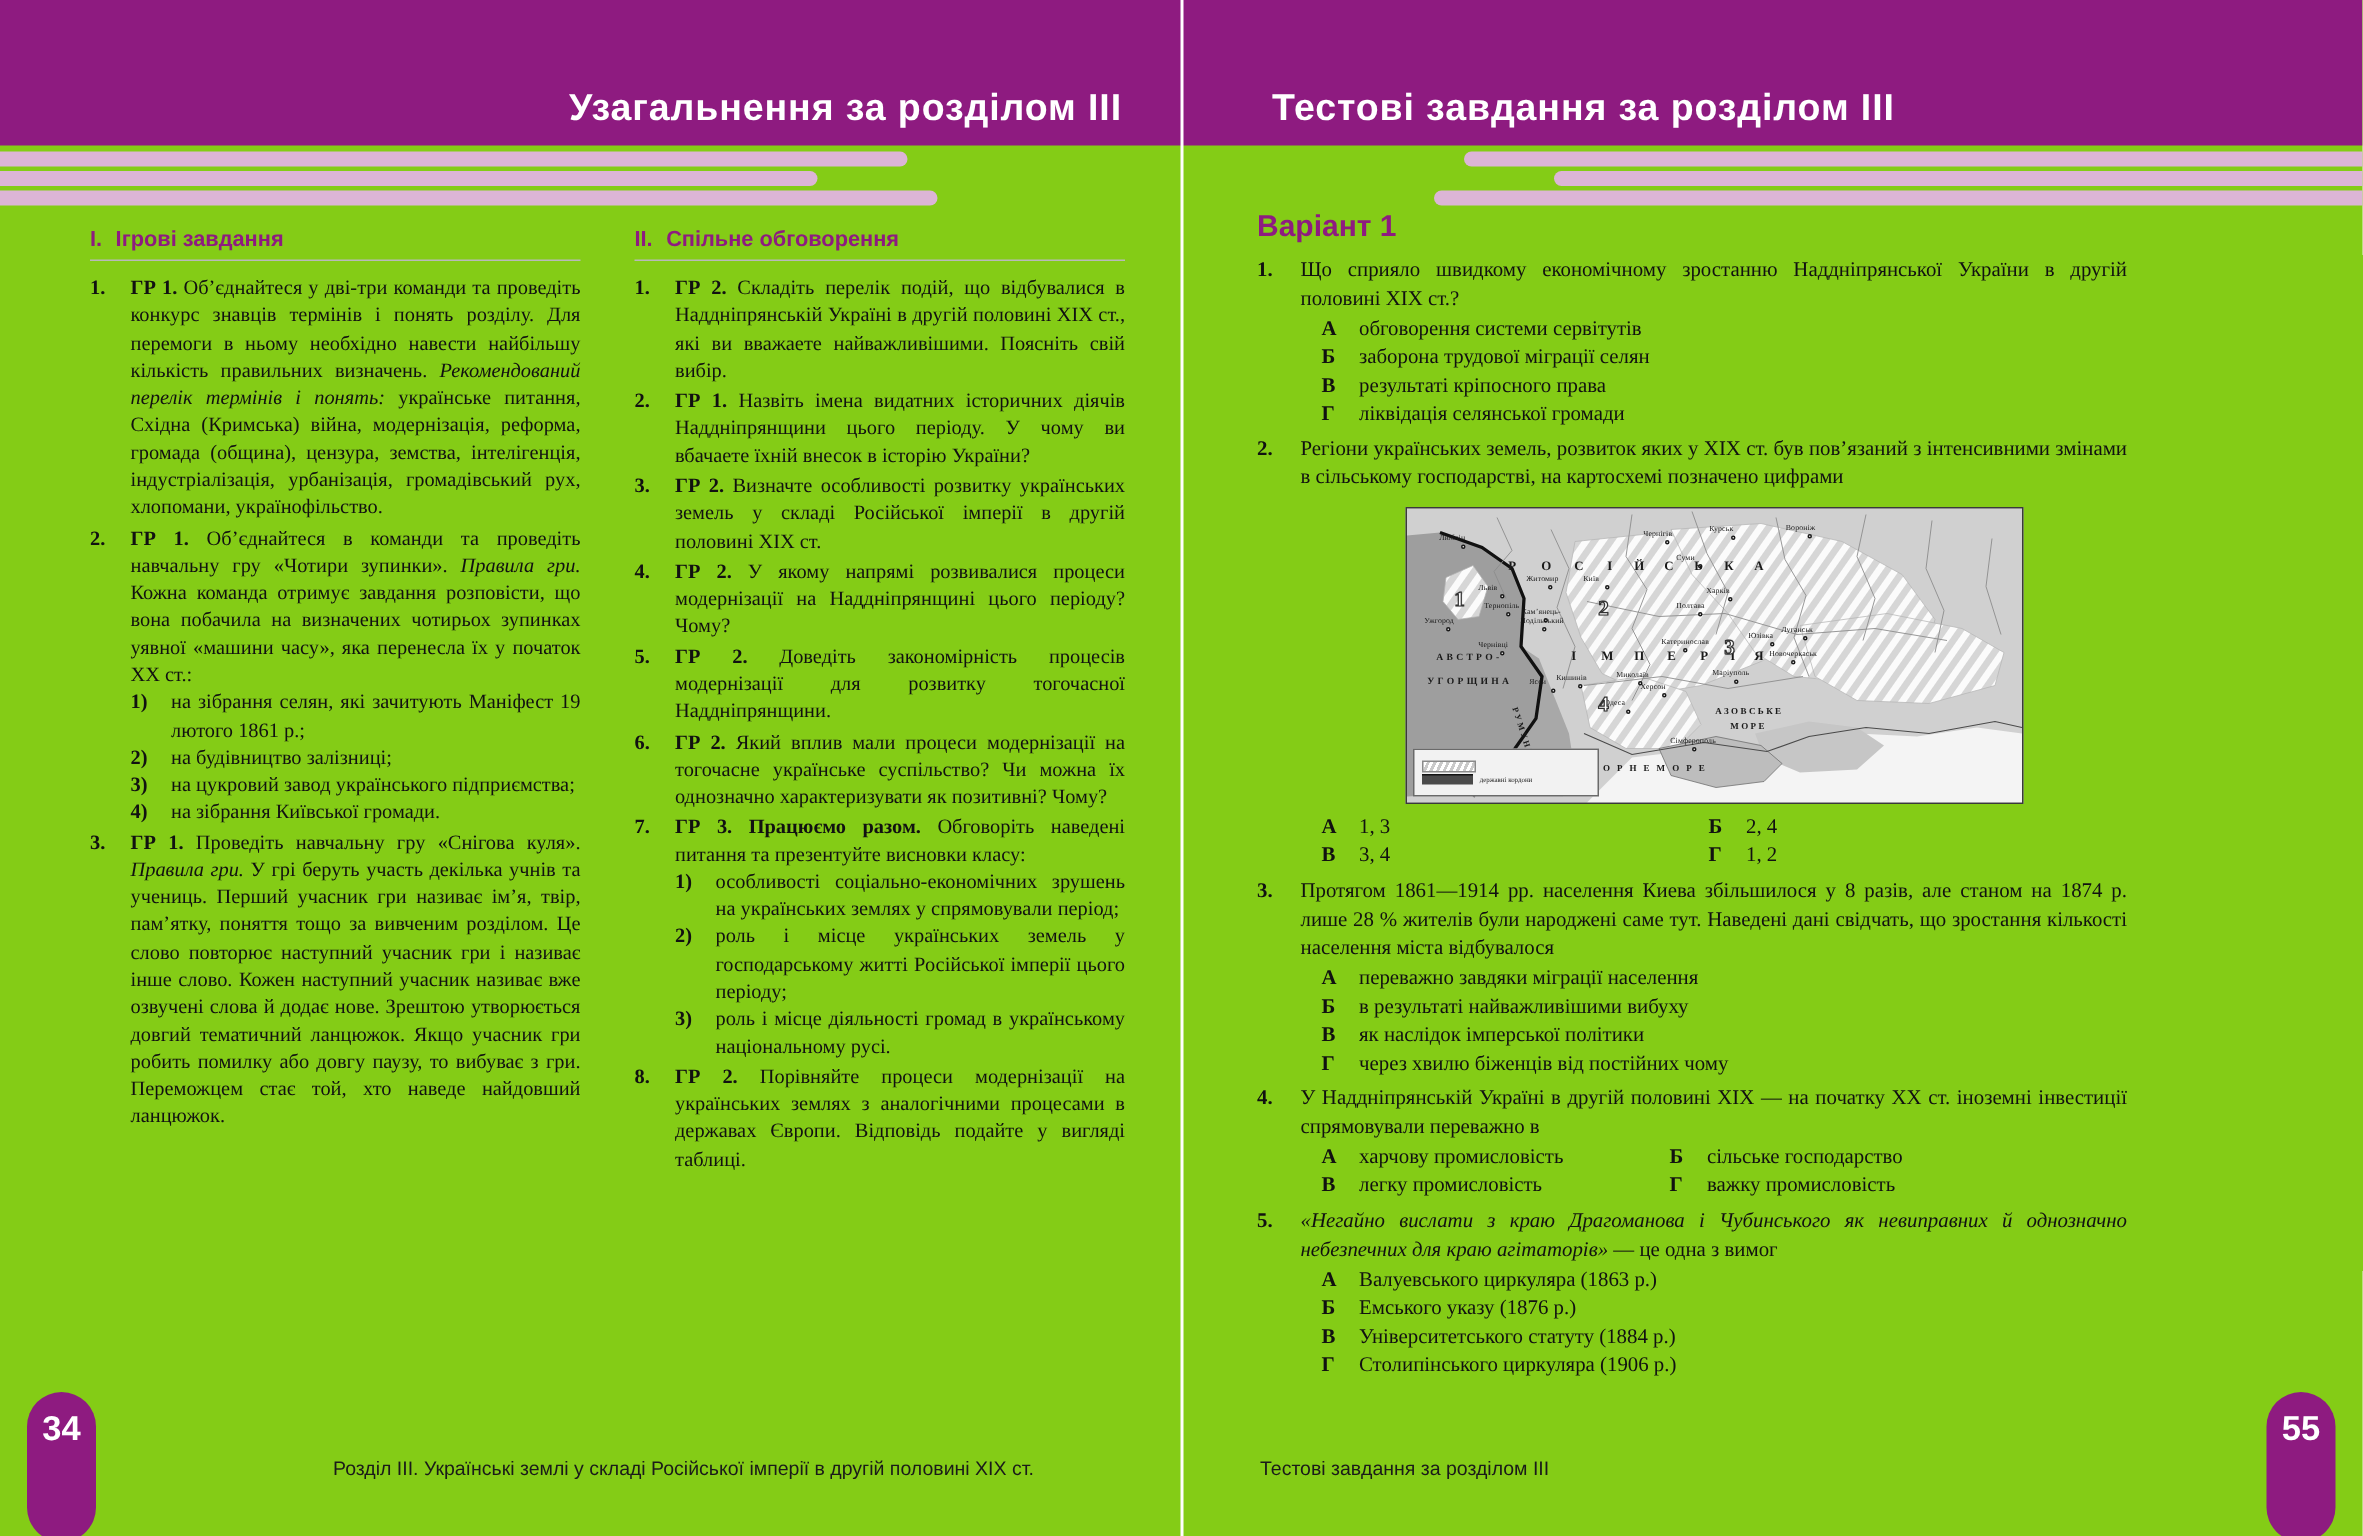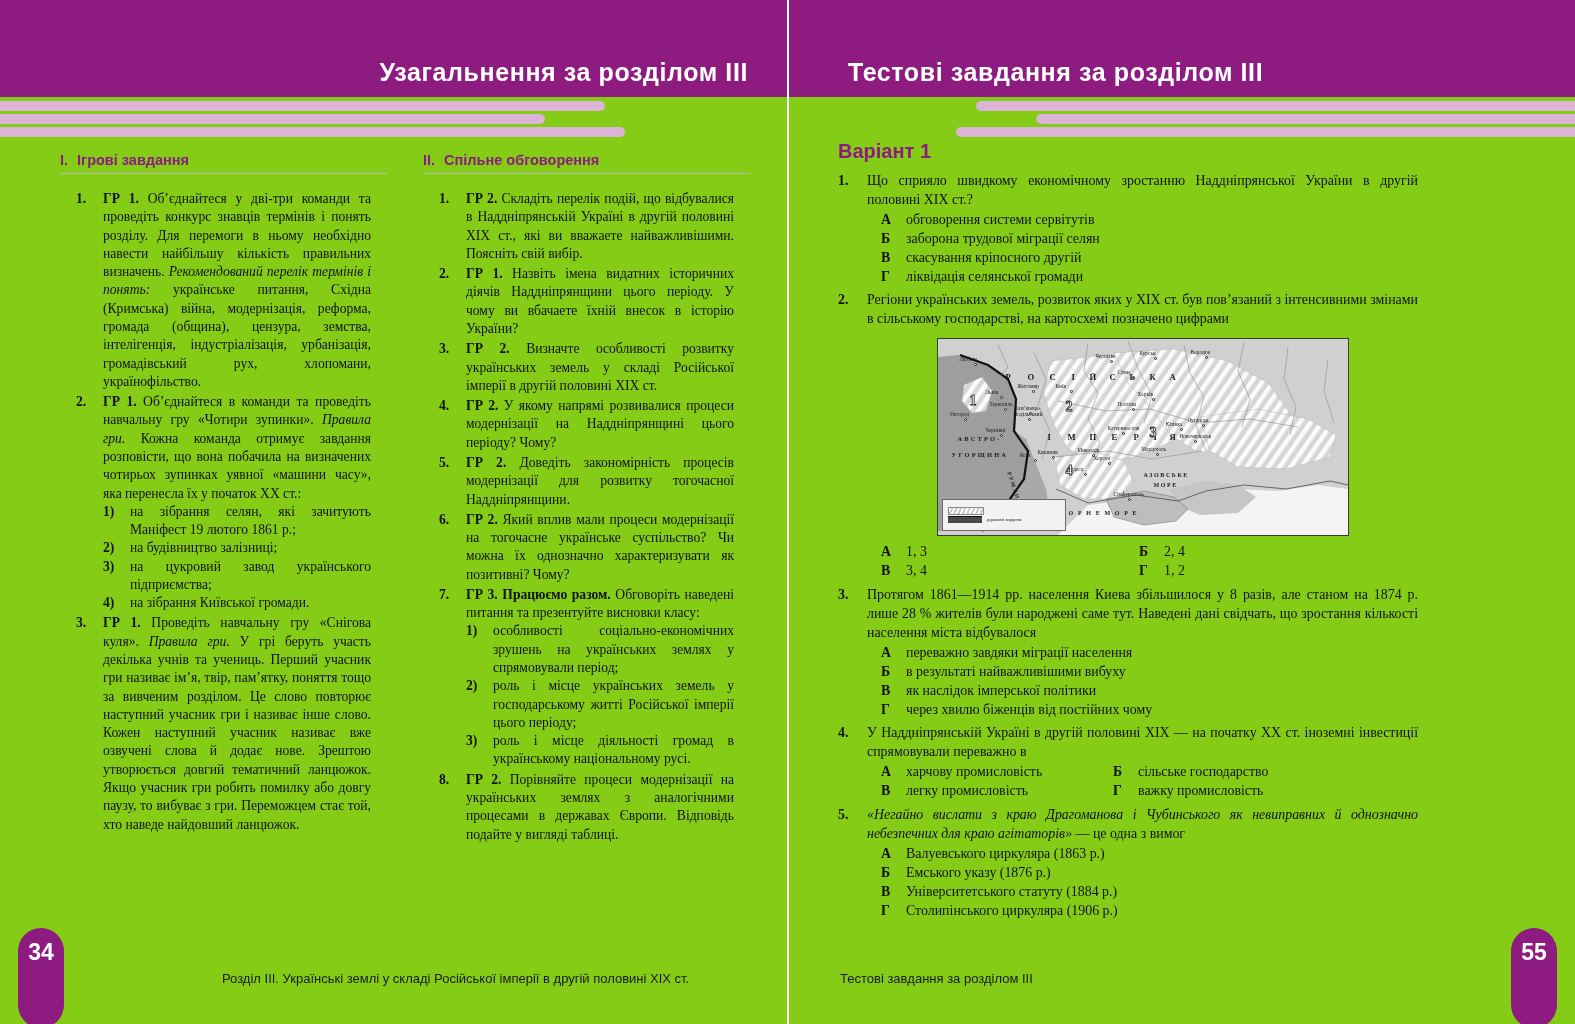--- a/index.html
+++ b/index.html
@@ -101,21 +101,21 @@
     display: flex;
     gap: 9px;
   }
   .sec-rule {
     border-top: 1px solid #b9b9b9;
     margin-bottom: 9px;
   }
 
   ol.qlist {
     list-style: none;
-    margin: 16px;
+    margin: 0;
     padding: 0;
     counter-reset: q;
   }
   ol.qlist > li {
     position: relative;
     counter-increment: q;
     padding-left: 27px;
     margin-bottom: 2px;
     font-size: 13.6px;
     line-height: 1.345;
@@ -448,21 +448,21 @@
               <div class="opt">
                 <span class="lbl">А</span>
                 <span>обговорення системи сервітутів</span>
               </div>
               <div class="opt">
                 <span class="lbl">Б</span>
                 <span>заборона трудової міграції селян</span>
               </div>
               <div class="opt">
                 <span class="lbl">В</span>
-                <span>скасування кріпосного другій</span>
+                <span>результаті кріпосного права</span>
               </div>
               <div class="opt">
                 <span class="lbl">Г</span>
                 <span>ліквідація селянської громади</span>
               </div>
             </div></li>
           <li><span>Регіони українських земель, розвиток яких у XIX ст. був пов’язаний з інтенсивними змінами в сільському господарстві, на картосхемі позначено цифрами</span><div class="map-wrap">
               <div class="map">
   <svg viewBox="0 0 410 196" preserveAspectRatio="none">
     <defs>

